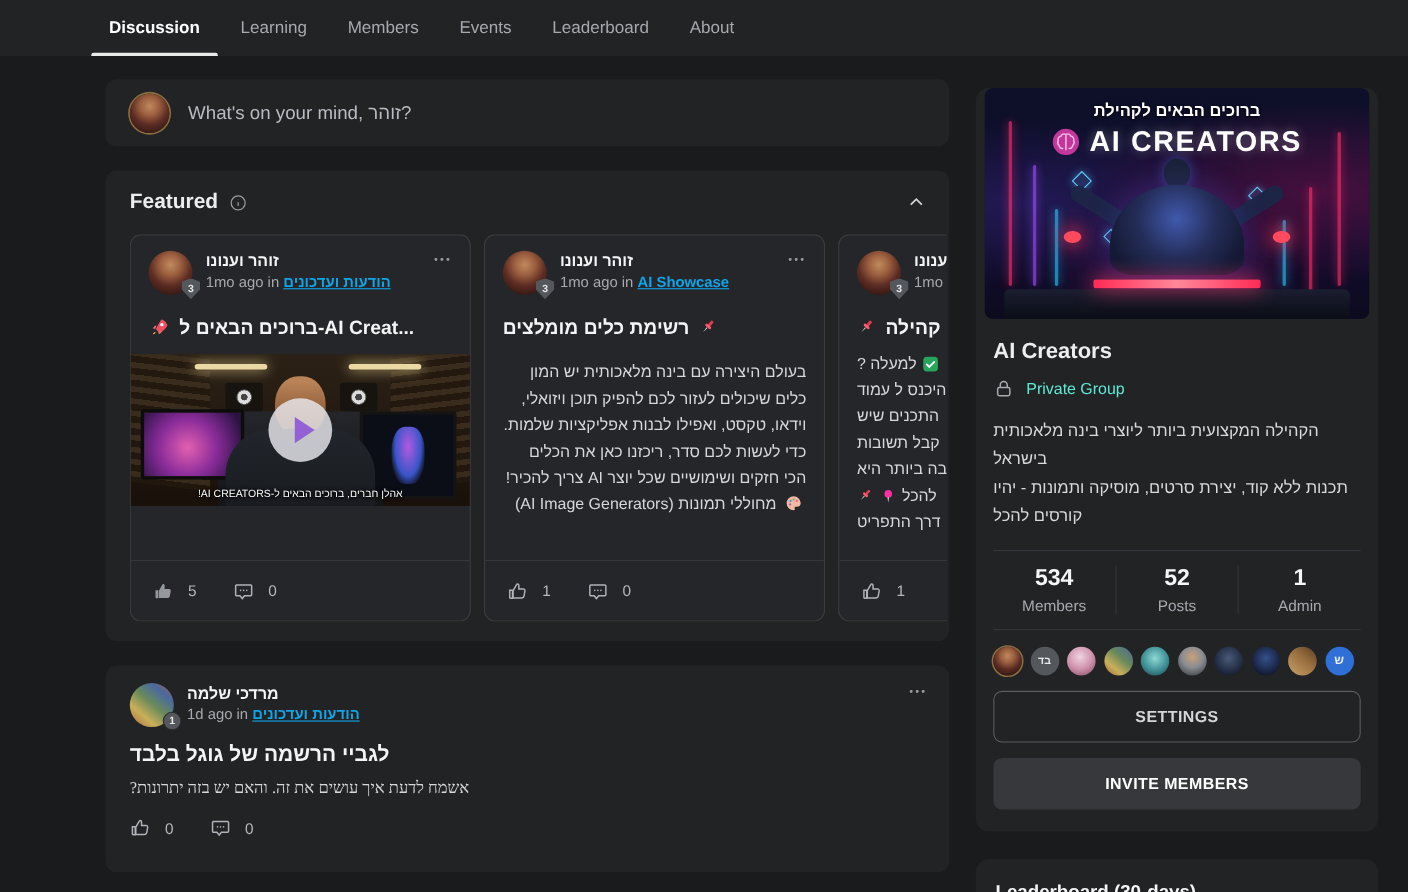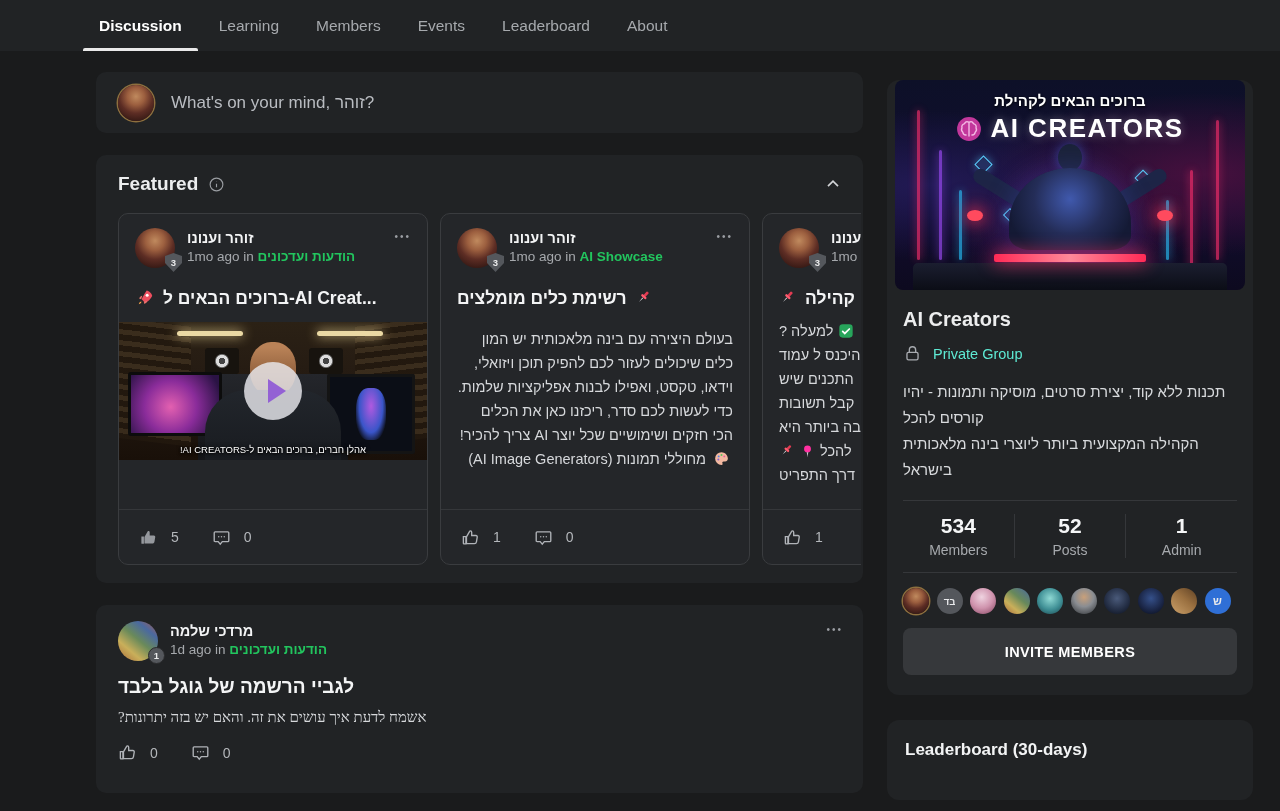--- a/index.html
+++ b/index.html
@@ -36,21 +36,21 @@
   .fc-head { display:flex; padding:14px 16px 0; }
   .avwrap { position:relative; width:40px; height:40px; }
   .badge-shield { position:absolute; right:-7px; bottom:-4px; width:17px; height:19px; background:#54575c;
     clip-path:polygon(50% 0,100% 16%,100% 52%,50% 100%,0 52%,0 16%);
     display:flex; align-items:center; justify-content:center; font-size:9.5px; font-weight:bold; color:#e9eaeb; }
   .badge-circle { position:absolute; right:-7px; bottom:-3px; width:17px; height:17px; background:#54575c; border:1px solid #2a2b2d;
     border-radius:50%; display:flex; align-items:center; justify-content:center; font-size:9.5px; font-weight:bold; color:#e9eaeb; }
   .fc-id { margin-left:12px; padding-top:2px; }
   .fc-name { font-size:14.5px; font-weight:bold; color:#f3f4f5; }
   .fc-meta { font-size:13.5px; color:#a6a9ad; margin-top:3px; }
-  .fc-meta b { color:#22c55e; }
+  .fc-meta b { color:#0ea5e9;text-decoration:underline; }
   .more { margin-left:auto; color:#9a9da2; font-size:10px; letter-spacing:2px; cursor:pointer; line-height:18px; }
   .fc-title { display:flex; align-items:center; gap:8px; padding:0 16px; margin-top:17px; font-size:17.5px; font-weight:bold; height:26px; color:#f3f4f5; }
   .t-ltr { direction:ltr; white-space:nowrap; overflow:hidden; text-overflow:ellipsis; flex:1; }
   .fc-body { position:absolute; left:16px; right:16px; top:113px; direction:rtl; text-align:right;
     font-size:14.5px; line-height:24px; color:#d6d8db; }
   .fc3-body { position:absolute; left:16px; top:105px; width:240px; direction:ltr; text-align:left;
     font-size:14.5px; line-height:24px; color:#d6d8db; }
   .fc3-body > div { display:flex; align-items:center; gap:5px; height:24px; }
   .fc-foot { position:absolute; left:0; right:0; bottom:0; height:55px; border-top:1px solid #35373a;
     display:flex; align-items:center; padding:0 20px; }
@@ -463,22 +463,22 @@
       <span>
         <svg viewBox="0 0 24 24" width="19" height="19" fill="none" stroke="#a8abb0" stroke-width="1.7">
             <rect x="5" y="10.5" width="14" height="9.5" rx="2"></rect>
             <path d="M8 10.5V7.5a4 4 0 0 1 8 0v3"></path>
           </svg>
       </span>
       <span>Private Group</span>
     </div>
 
     <div class="g-desc">
+      <div>הקהילה המקצועית ביותר ליוצרי בינה מלאכותית בישראל</div>
       <div>תכנות ללא קוד, יצירת סרטים, מוסיקה ותמונות - יהיו קורסים להכל</div>
-      <div>הקהילה המקצועית ביותר ליוצרי בינה מלאכותית בישראל</div>
     </div>
 
     <div class="g-stats">
       <div class="stat">
         <div class="s-val">534</div>
         <div class="s-lab">Members</div>
       </div>
       <div class="stat">
         <div class="s-val">52</div>
         <div class="s-lab">Posts</div>
@@ -495,19 +495,20 @@
       <div class="mav m3"></div>
       <div class="mav m4"></div>
       <div class="mav m5"></div>
       <div class="mav m6"></div>
       <div class="mav m7"></div>
       <div class="mav m8"></div>
       <div class="mav m9"></div>
       <div class="mav m10">ש</div>
     </div>
 
+    <div class="btn outline">SETTINGS</div>
     <div class="btn fill">INVITE MEMBERS</div>
   </div>
 
   <div class="lb-card">
     <div class="lb-title">Leaderboard (30-days)</div>
   </div>
 </div>
 
 </body></html>

